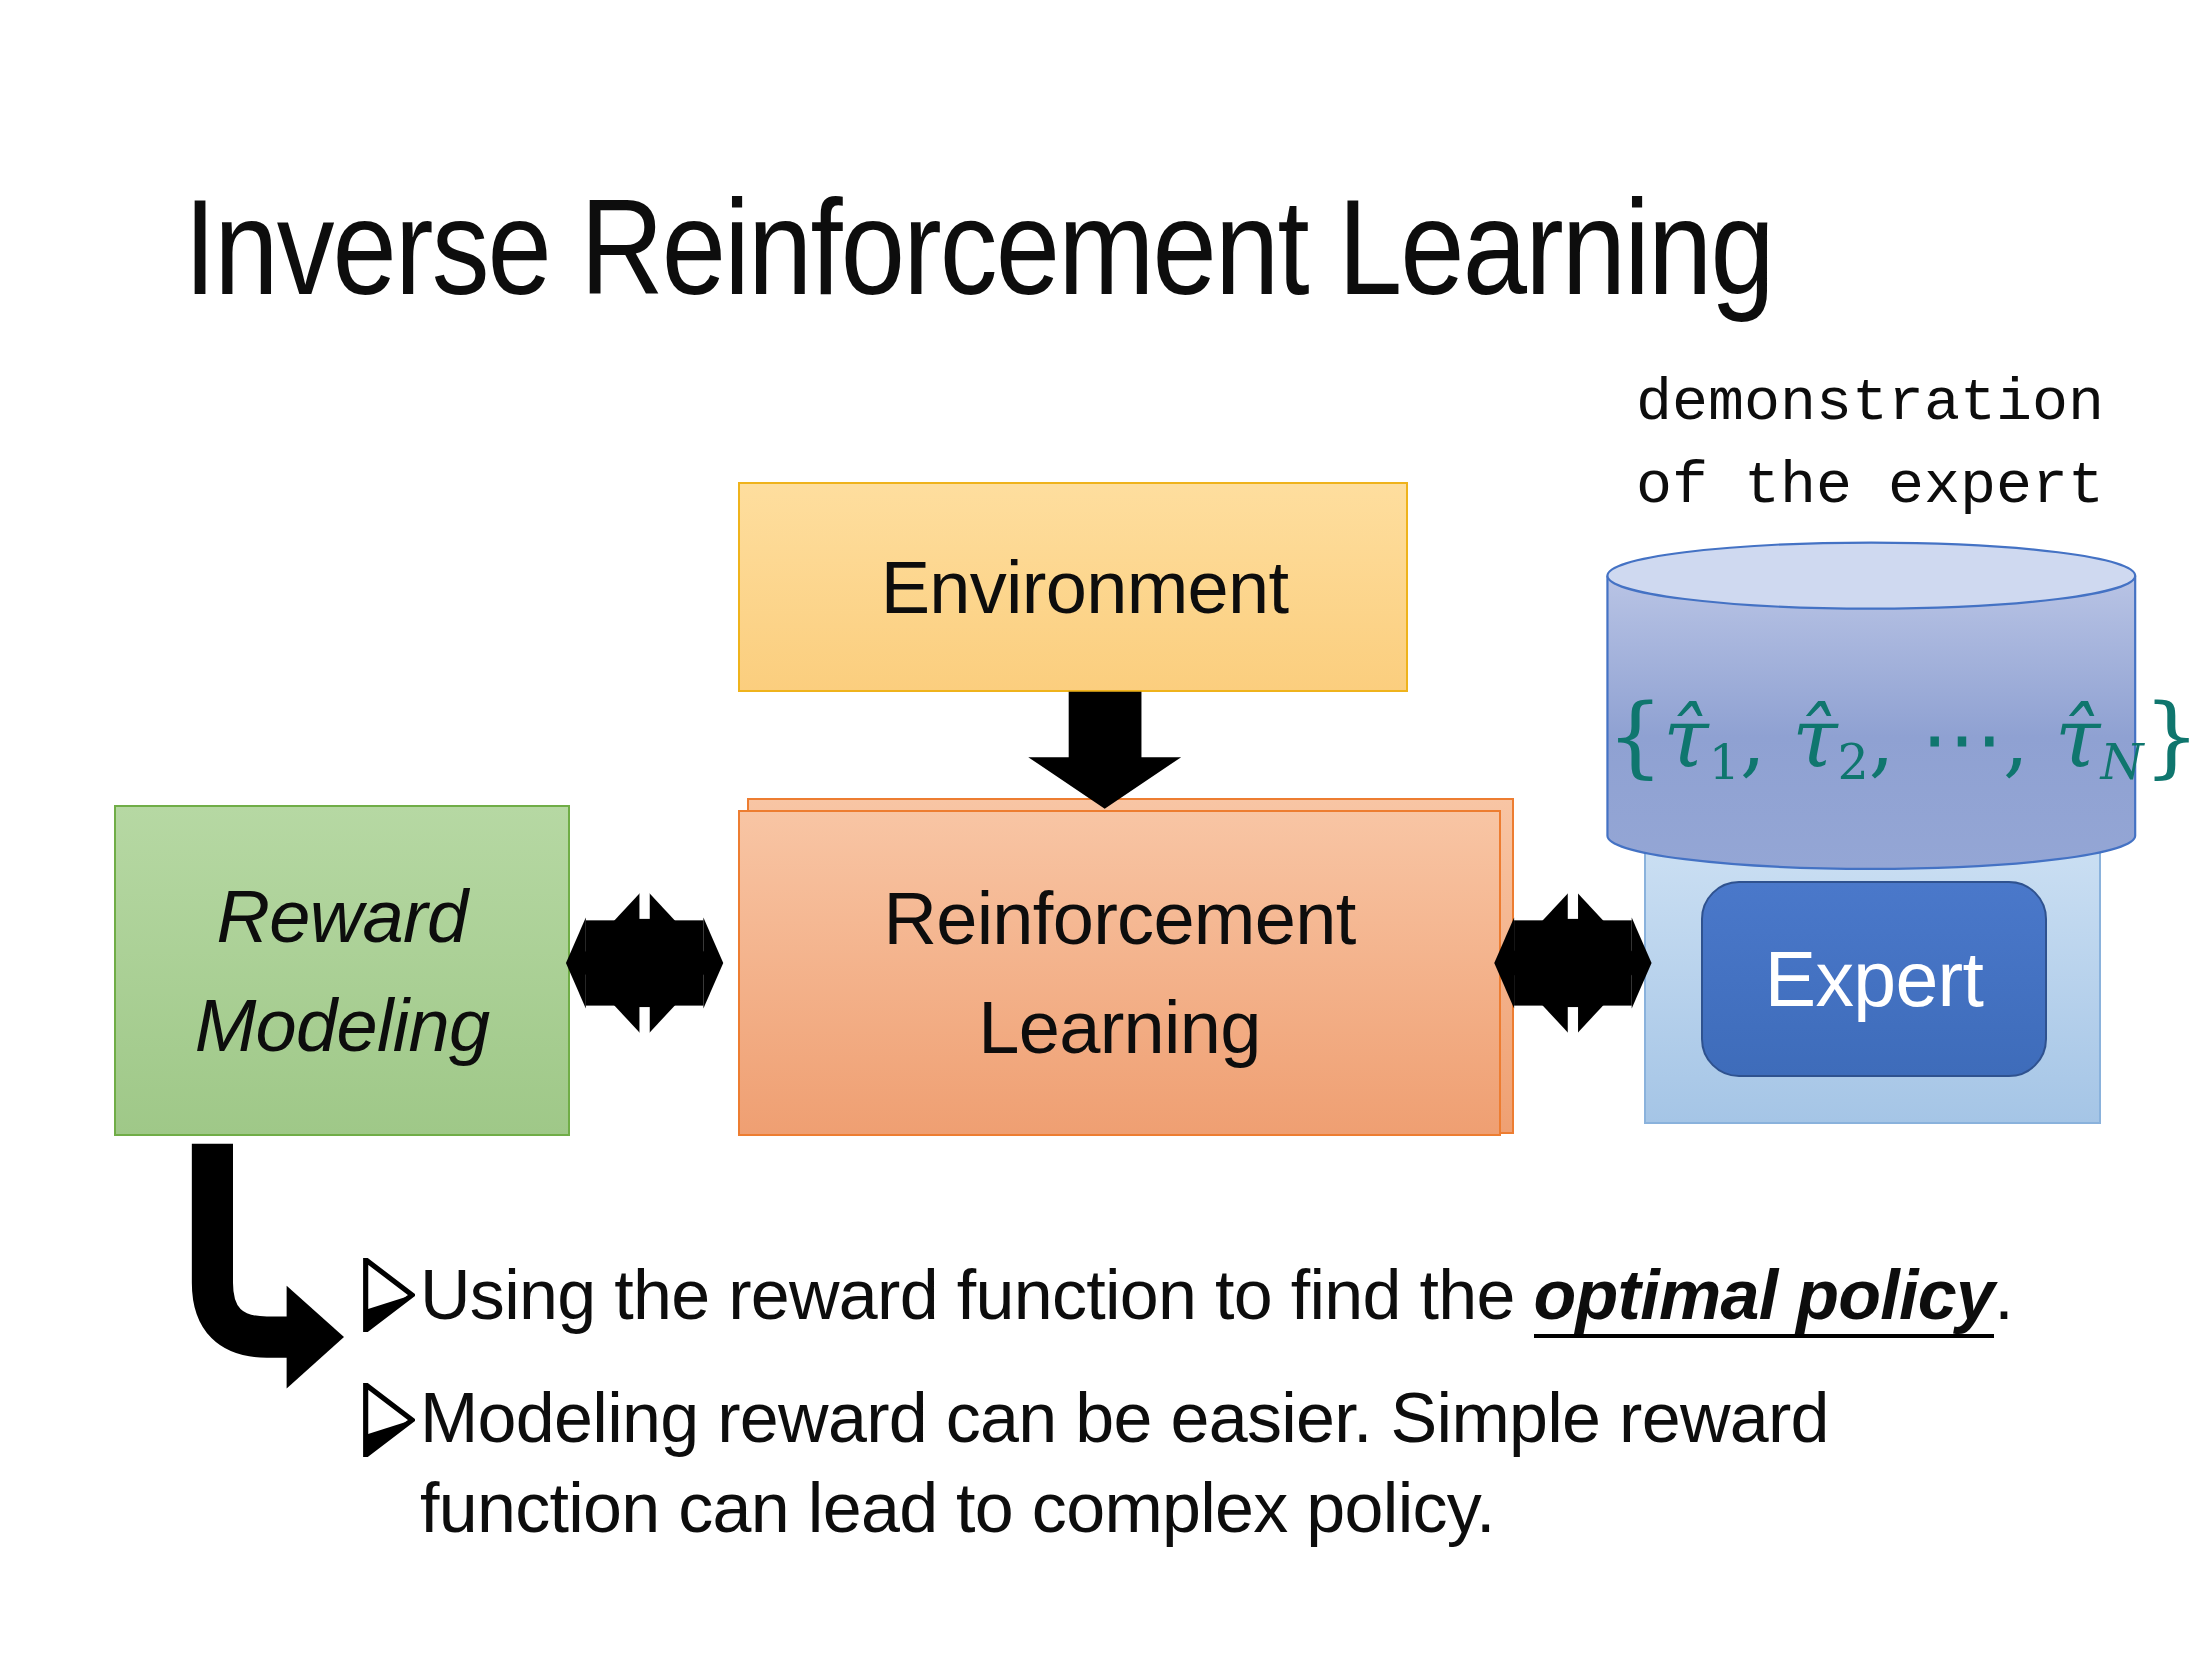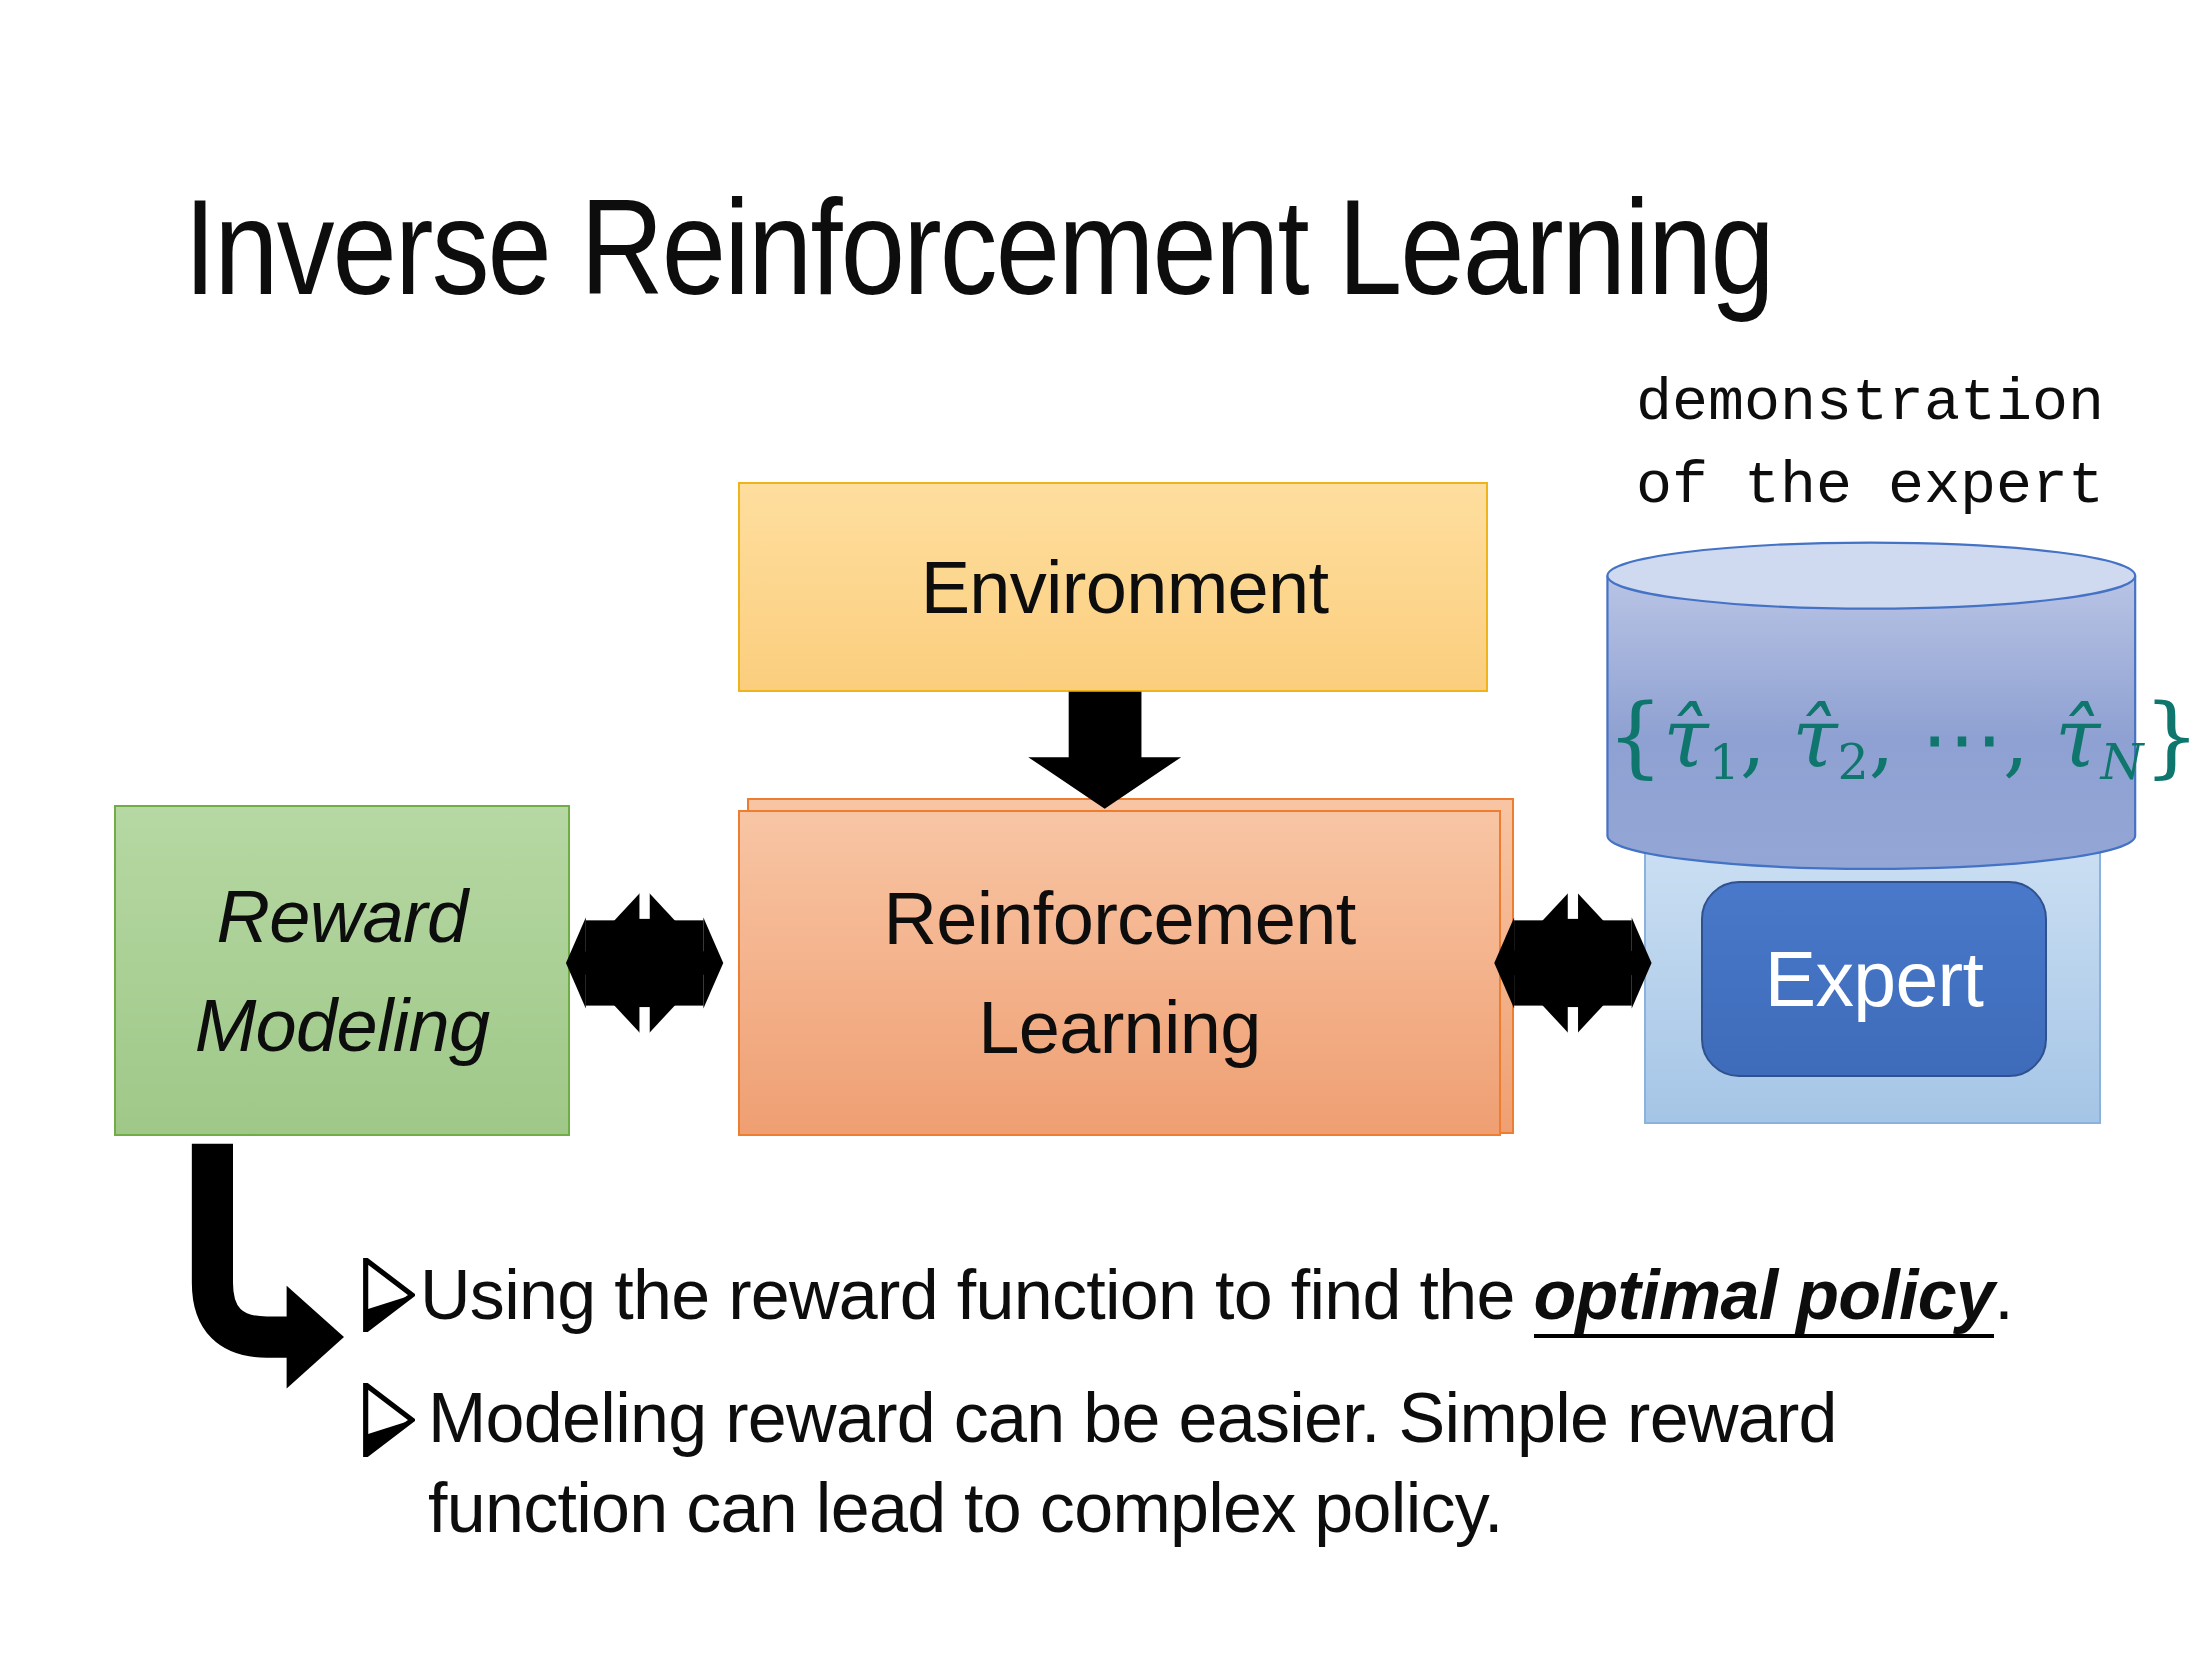--- a/index.html
+++ b/index.html
@@ -35,21 +35,21 @@
   
   .box{
     box-sizing:border-box;
     display:flex; flex-direction:column;
     align-items:center; justify-content:center;
     text-align:center;
     z-index:3;
     font-size:74px; line-height:109px; letter-spacing:-0.7px;
   }
   #env-box{
-    left:738px; top:482px; width:750px; height:210px;
+    left:738px; top:482px; width:670px; height:210px;
     border:2.9px solid #efb31c;
     background:linear-gradient(#fede9e,#fbce7e);
     padding-left:23px;
   }
   #reward-box{
     left:114px; top:805px; width:456px; height:331px;
     border:2.2px solid #70ad47;
     background:linear-gradient(#b6d8a3,#9fc888);
     font-style:italic;
   }
@@ -102,21 +102,21 @@
   #formula .sub-i{font-size:60%; vertical-align:-20%; font-style:italic;}
   #formula .brace{font-size:108%;}
 
   
   .bullet-text{
     font-size:70px; line-height:90px; letter-spacing:-0.7px;
     white-space:nowrap;
     z-index:5;
   }
   #bullet1{left:420px; top:1250px;}
-  #bullet2{left:420px; top:1373px;margin-left:8px;}
+  #bullet2{left:420px; top:1373px;}
   .hl{
     font-weight:bold; font-style:italic;
     border-bottom:4.4px solid #000000;
   }
   .marker{z-index:5;}
 </style>
 </head>
 <body>
 
 <div id="slide">

